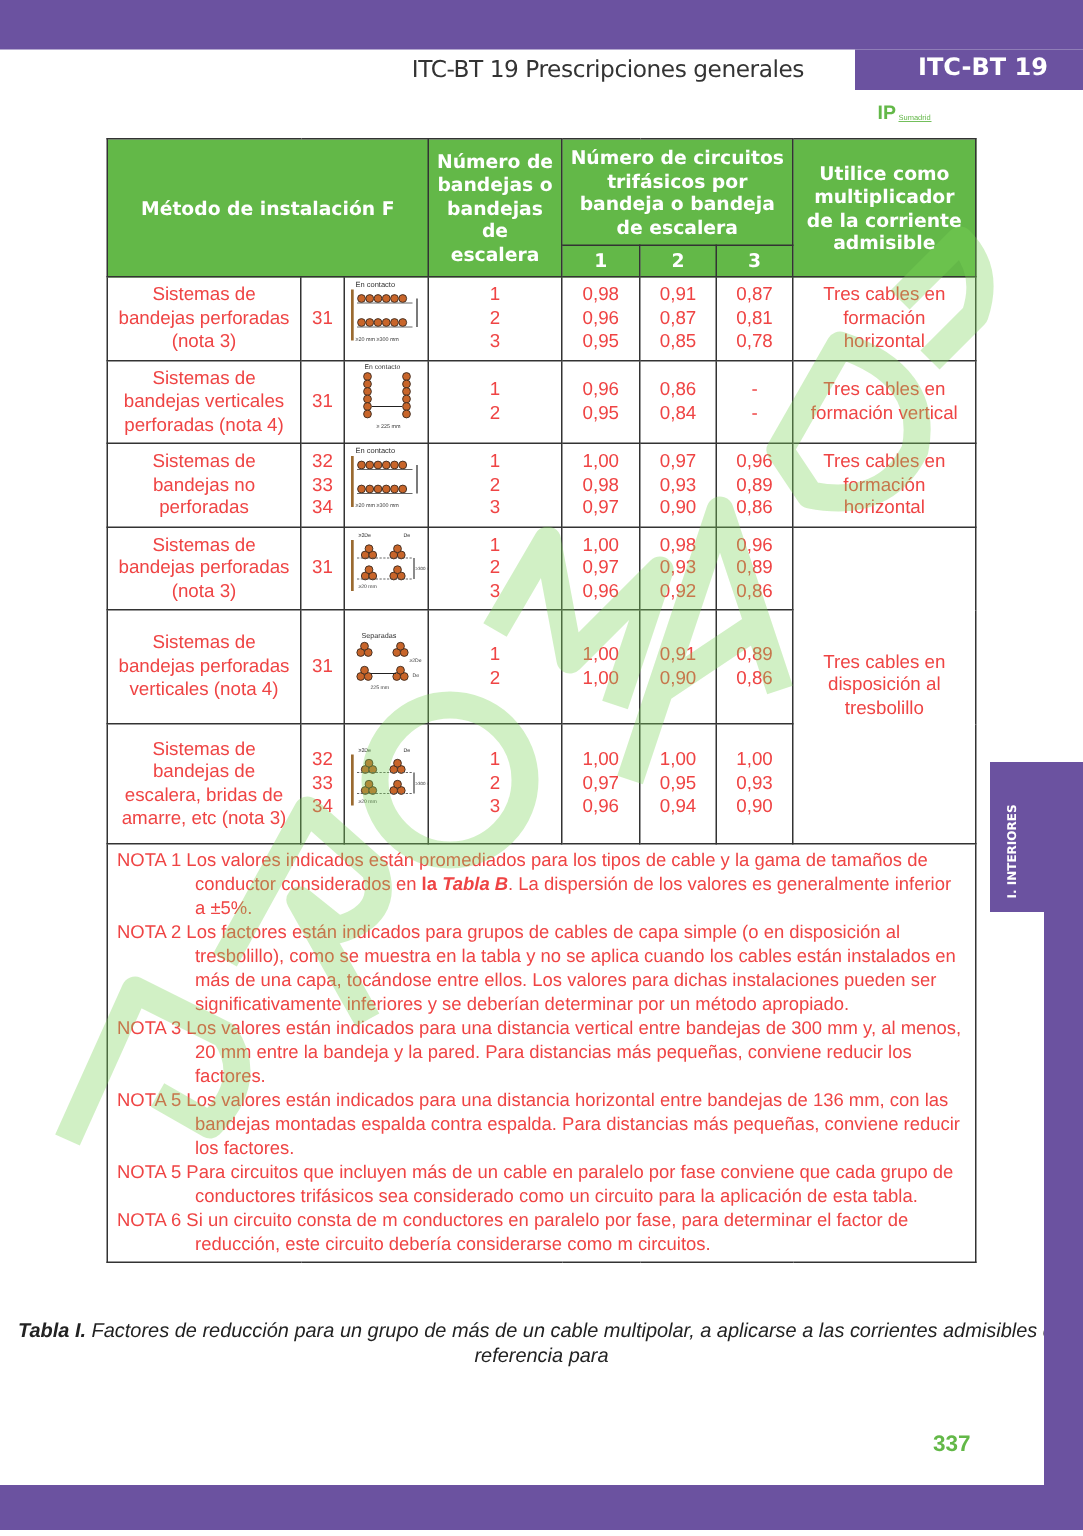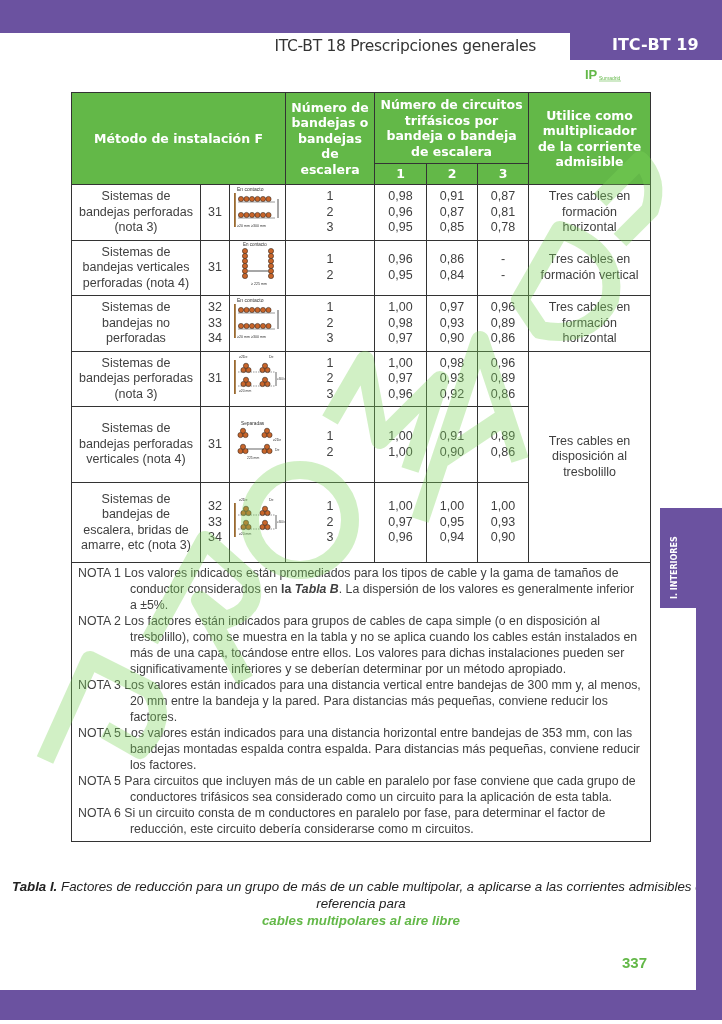--- a/index.html
+++ b/index.html
@@ -9,21 +9,21 @@
   .top-band { position: absolute; left: 0; top: 0; width: 722px; height: 33px; background: #6b52a0; }
   .header-title { position: absolute; right: 186px; top: 37px; font-family: "DejaVu Sans", sans-serif; font-size: 15.5px; letter-spacing: -0.3px; color: #333; }
   .header-tab { position: absolute; left: 570px; top: 33px; width: 184px; height: 27px; background: #6b52a0; color: #fff; font-weight: bold; font-size: 16px; padding: 2px 0 0 42px; font-family: "DejaVu Sans", sans-serif; }
 
   .logo { position: absolute; left: 585px; top: 66px; width: 40px; height: 18px; }
 
   .table-wrap { position: absolute; left: 71px; top: 92px; width: 579px; }
   table { border-collapse: collapse; width: 579px; font-size: 12.5px; table-layout: fixed; }
   td, th { border: 1.3px solid #333; }
   th { background: #63b848; color: #fff; font-family: "DejaVu Sans", sans-serif; font-weight: bold; font-size: 12.5px; line-height: 15.5px; text-align: center; }
-  td { text-align: center; vertical-align: middle; line-height: 15.5px; color: #404040; }
+  td { text-align: center; vertical-align: middle; line-height: 15.5px; color: #ef4444; }
   .method { font-size: 12.5px; }
   .code { font-size: 12.5px; }
   .diag { padding: 0; }
   .num { font-size: 12.5px; }
   .note-cell { text-align: left; padding: 2px 6px 4px 6px; font-size: 12.3px; line-height: 16px; }
   .note { padding-left: 52px; text-indent: -52px; }
 
   .caption { position: absolute; left: 0; top: 878px; width: 722px; text-align: center; font-size: 13.3px; font-style: italic; line-height: 17px; color: #222; }
   .caption .green { color: #63b848; font-weight: bold; }
   .page-number { position: absolute; left: 622px; top: 954px; font-size: 15px; font-weight: bold; color: #63b848; }
@@ -32,21 +32,21 @@
   .side-tab { position: absolute; left: 660px; top: 508px; width: 62px; height: 100px; background: #6b52a0; }
   .side-tab2 { position: absolute; left: 696px; top: 600px; width: 26px; height: 390px; background: #6b52a0; }
   .side-label { position: absolute; left: 670px; top: 528px; width: 16px; height: 80px; color: #fff; font-size: 8px; font-weight: bold; writing-mode: vertical-rl; transform: rotate(180deg); text-align: center; font-family: "DejaVu Sans", sans-serif; }
 
   .watermark { position: absolute; left: 0; top: 0; width: 722px; height: 1024px; pointer-events: none; }
 </style>
 </head>
 <body>
 
 <div class="top-band"></div>
-<div class="header-title">ITC-BT 18 Prescripciones generales</div>
+<div class="header-title">ITC-BT 19 Prescripciones generales</div>
 <div class="header-tab">ITC-BT 19</div>
 
 <svg class="logo" viewBox="0 0 40 18">
   <text x="0" y="13" font-size="13" font-weight="bold" fill="#63b848" font-family="Liberation Sans, sans-serif">IP</text>
   <text x="14" y="14" font-size="5" fill="#63b848" font-family="Liberation Sans, sans-serif">Sumadrid</text>
   <path d="M14 15 L36 15" stroke="#63b848" stroke-width="0.6"></path>
 </svg>
 
 <div class="table-wrap">
 <table>
@@ -336,32 +336,31 @@
             <div>1,00</div>
             <div>0,93</div>
             <div>0,90</div>
           </td>
         </tr>
         <tr>
           <td colspan="8" class="note-cell">
             <div class="note"><span>NOTA 1</span><span> Los valores indicados están promediados para los tipos de cable y la gama de tamaños de conductor considerados en </span><b>la </b><b style="font-style: italic;">Tabla B</b><span>. La dispersión de los valores es generalmente inferior a ±5%.</span></div>
             <div class="note"><span>NOTA 2</span><span> Los factores están indicados para grupos de cables de capa simple (o en disposición al tresbolillo), como se muestra en la tabla y no se aplica cuando los cables están instalados en más de una capa, tocándose entre ellos. Los valores para dichas instalaciones pueden ser significativamente inferiores y se deberían determinar por un método apropiado.</span></div>
             <div class="note"><span>NOTA 3</span><span> Los valores están indicados para una distancia vertical entre bandejas de 300 mm y, al menos, 20 mm entre la bandeja y la pared. Para distancias más pequeñas, conviene reducir los factores.</span></div>
-            <div class="note"><span>NOTA 5</span><span> Los valores están indicados para una distancia horizontal entre bandejas de 353 mm, con las bandejas montadas espalda contra espalda. Para distancias más pequeñas, conviene reducir los factores.</span></div>
+            <div class="note"><span>NOTA 5</span><span> Los valores están indicados para una distancia horizontal entre bandejas de 136 mm, con las bandejas montadas espalda contra espalda. Para distancias más pequeñas, conviene reducir los factores.</span></div>
             <div class="note"><span>NOTA 5</span><span> Para circuitos que incluyen más de un cable en paralelo por fase conviene que cada grupo de conductores trifásicos sea considerado como un circuito para la aplicación de esta tabla.</span></div>
             <div class="note"><span>NOTA 6</span><span> Si un circuito consta de m conductores en paralelo por fase, para determinar el factor de reducción, este circuito debería considerarse como m circuitos.</span></div>
           </td>
         </tr>
       </tbody>
 </table>
 </div>
 
 <div class="caption">
   <b>Tabla I.</b><span> Factores de reducción para un grupo de más de un cable multipolar, a aplicarse a las corrientes admisibles de referencia para</span><br>
-  <span class="green">cables multipolares al aire libre</span>
 </div>
 
 <div class="side-tab"></div>
 <div class="side-tab2"></div>
 <div class="side-label">I. INTERIORES</div>
 
 <div class="page-number">337</div>
 <div class="bottom-band"></div>
 
 <svg class="watermark" viewBox="0 0 722 1024">

